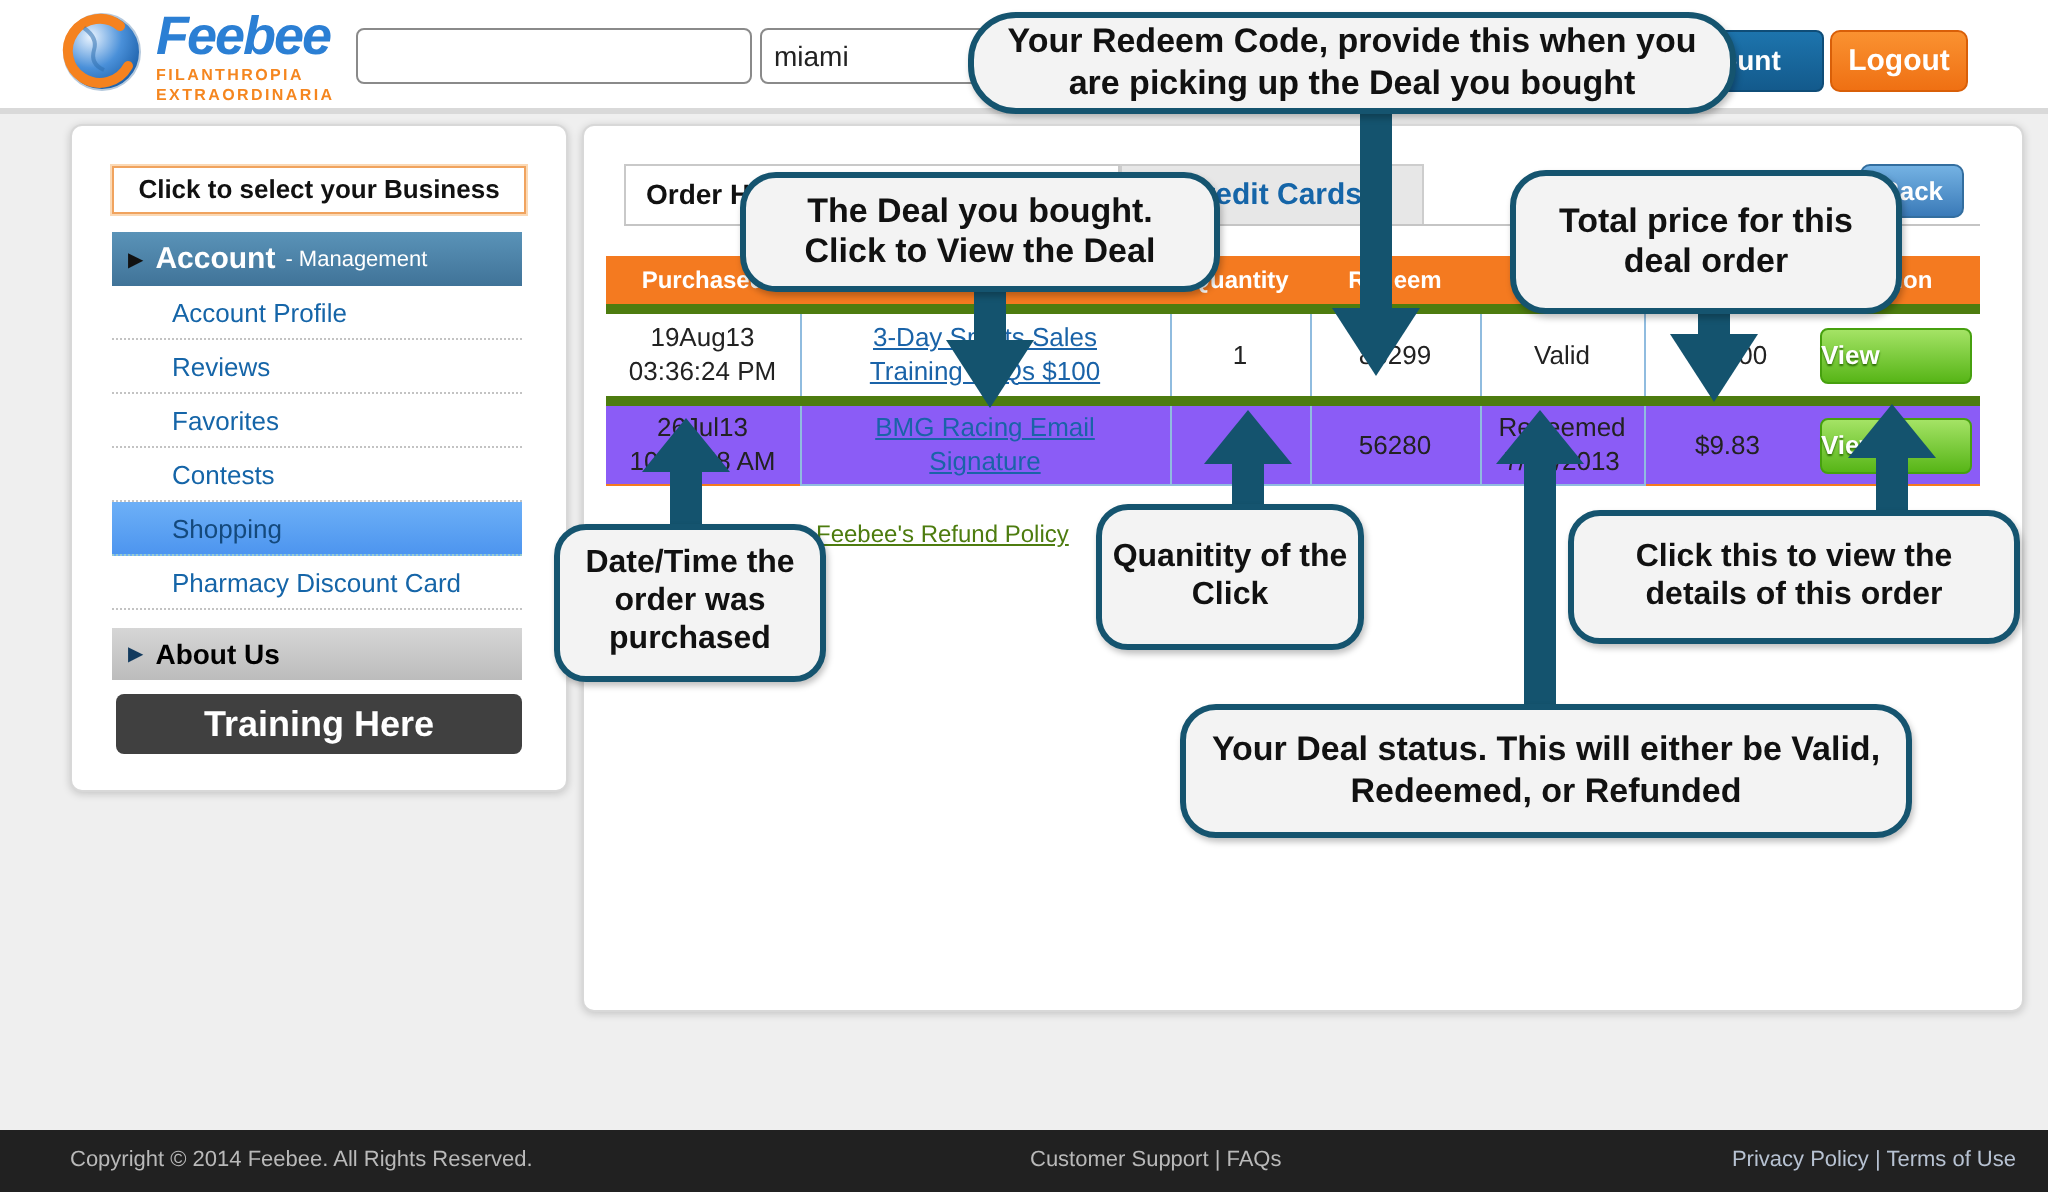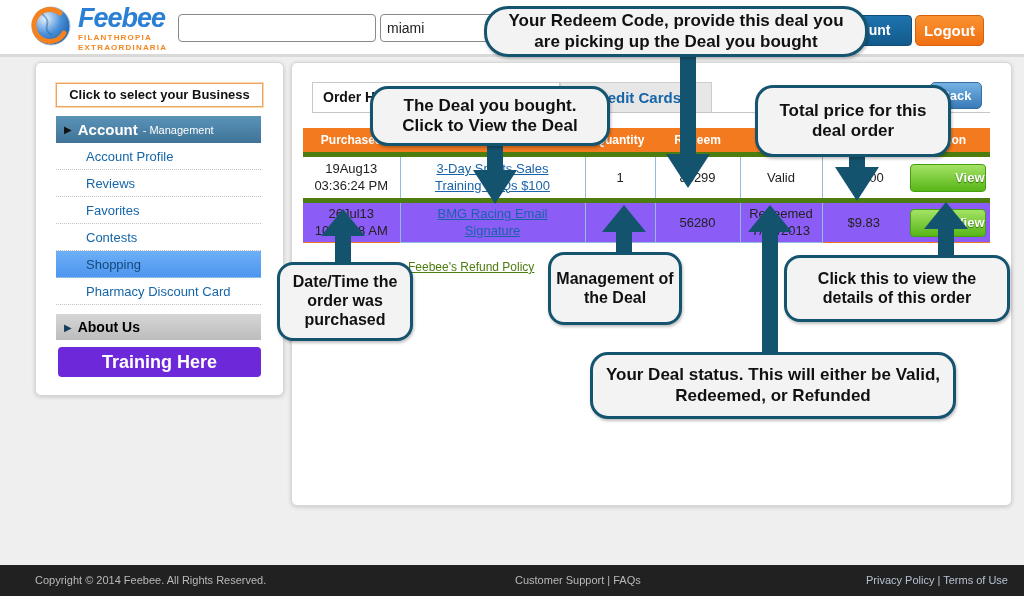--- a/index.html
+++ b/index.html
@@ -30,41 +30,41 @@
   .acct-hdr{position:absolute;left:20px;top:53px;width:205px;height:27px;background:linear-gradient(#5a93b8,#407398);color:#fff;display:flex;align-items:center;padding-left:8px;box-sizing:border-box;}
   .acct-hdr .tri{color:#111;font-size:10px;margin-right:6px;}
   .acct-hdr .t1{font-weight:bold;font-size:15px;}
   .acct-hdr .t2{font-size:11px;margin-left:5px;}
   .side-menu{position:absolute;left:20px;top:80px;width:205px;}
   .side-item{height:27px;line-height:27px;padding-left:30px;font-size:13px;color:#1565a8;border-bottom:1px dotted #c3c3c3;box-sizing:border-box;}
   .side-item.selected{background:linear-gradient(#6db0f7,#4d95ef);color:#14497c;border-bottom:1px dotted #9cc;}
   .about-hdr{position:absolute;left:20px;top:251px;width:205px;height:26px;background:linear-gradient(#d6d6d6,#bcbcbc);display:flex;align-items:center;padding-left:8px;box-sizing:border-box;}
   .about-hdr .tri{color:#123a5e;font-size:10px;margin-right:6px;}
   .about-hdr .t1{font-weight:bold;font-size:14px;color:#000;}
-  .training-btn{position:absolute;left:22px;top:284px;width:203px;height:30px;background:#6d28d9;border-radius:4px;color:#fff;font-weight:bold;font-size:18px;text-align:center;line-height:30px;}
+  .training-btn{position:absolute;left:22px;top:284px;width:203px;height:30px;background:#404040;border-radius:4px;color:#fff;font-weight:bold;font-size:18px;text-align:center;line-height:30px;}
 
   
   .main{position:absolute;left:291px;top:62px;width:719px;height:442px;background:#fff;border:1px solid #d8d8d8;border-radius:6px;box-shadow:0 1px 4px rgba(0,0,0,.18);}
   .tabstrip{position:absolute;left:312px;top:82px;width:678px;height:30px;border-bottom:1px solid #c5c5c5;z-index:1;}
   .tab1{position:absolute;left:0;top:0;width:248px;height:30px;background:#fff;border:1px solid #c9c9c9;border-bottom:none;box-sizing:border-box;font-size:14px;font-weight:bold;color:#111;line-height:29px;padding-left:10px;}
   .tab2{position:absolute;left:248px;top:0;width:152px;height:30px;background:#e7e7e7;border:1px solid #cdcdcd;border-bottom:none;box-sizing:border-box;font-size:15px;font-weight:bold;color:#1565a8;text-align:center;line-height:29px;}
   .btn-back{position:absolute;left:930px;top:82px;width:50px;height:25px;background:linear-gradient(#74b2e3,#3a7ab8);border:1px solid #336e9f;border-radius:5px;color:#fff;font-weight:bold;font-size:13px;text-align:center;line-height:25px;z-index:2;}
 
   
   table.orders{position:absolute;left:303px;top:128px;border-collapse:collapse;table-layout:fixed;z-index:1;}
   table.orders td,table.orders th{padding:0;overflow:hidden;}
   .orders thead th{background:#f47a20;color:#fff;font-size:12px;font-weight:bold;height:24px;text-align:center;}
   .orders tbody tr{border-top:5px solid #4d7c0f;border-bottom:1px solid #f47a20;}
   .orders tbody td{font-size:13px;color:#222;text-align:center;vertical-align:middle;}
   .r1{height:46px;background:#fff;}
   .r2{height:42px;background:#8b5cf6;}
   .bluecell{border:1px solid #90bcdf !important;background:inherit;}
   .orders a{color:#1a63a8;text-decoration:underline;}
   .two-line{line-height:1.25;}
-  .btn-view{display:inline-block;width:74px;height:26px;background:linear-gradient(#a4e365,#57b517);border:1px solid #46a00e;border-radius:4px;color:#fff;font-weight:bold;font-size:13px;text-align:right;line-height:26px;text-shadow:0 1px 1px #2d6e05;}
+  .btn-view{display:inline-block;width:74px;height:26px;background:linear-gradient(#a4e365,#57b517);border:1px solid #46a00e;border-radius:4px;color:#fff;font-weight:bold;font-size:13px;text-align:left;line-height:26px;text-shadow:0 1px 1px #2d6e05;}
   .refund-link{position:absolute;left:408px;top:260px;font-size:12px;color:#4d7c0f;text-decoration:underline;z-index:1;}
 
   
   .callout{position:absolute;background:#f3f3f3;border:3px solid #15546f;color:#111;font-weight:bold;display:flex;align-items:center;justify-content:center;text-align:center;box-sizing:border-box;z-index:6;box-shadow:1px 2px 3px rgba(0,0,0,.25);line-height:1.18;}
   .co-redeem{left:484px;top:6px;width:384px;height:51px;border-radius:24px;font-size:17px;padding:1px 8px;}
   .co-deal{left:370px;top:86px;width:240px;height:60px;border-radius:18px;font-size:17px;padding:1px 8px;}
   .co-price{left:755px;top:85px;width:196px;height:72px;border-radius:18px;font-size:17px;padding:1px 8px;}
   .co-date{left:277px;top:262px;width:136px;height:79px;border-radius:16px;font-size:16px;padding:1px 4px;}
   .co-qty{left:548px;top:252px;width:134px;height:73px;border-radius:16px;font-size:16px;padding:1px 4px;}
   .co-view{left:784px;top:255px;width:226px;height:67px;border-radius:16px;font-size:16px;padding:13px 6px;}
@@ -228,25 +228,25 @@
     <div class="head down a3h"></div>
   <div class="shaft a4s"></div>
     <div class="head up a4h"></div>
   <div class="shaft a5s"></div>
     <div class="head up a5h"></div>
   <div class="shaft a6s"></div>
     <div class="head up a6h"></div>
   <div class="shaft a7s"></div>
     <div class="head up a7h"></div>
 
-  <div class="callout co-redeem">Your Redeem Code, provide this deal you are picking up the Deal you bought</div>
+  <div class="callout co-redeem">Your Redeem Code, provide this when you are picking up the Deal you bought</div>
   <div class="callout co-deal">The Deal you bought. Click to View the Deal</div>
   <div class="callout co-price">Total price for this deal order</div>
   <div class="callout co-date">Date/Time the order was purchased</div>
-  <div class="callout co-qty">Management of the Deal</div>
+  <div class="callout co-qty">Quanitity of the Click</div>
   <div class="callout co-view">Click this to view the details of this order</div>
   <div class="callout co-status">Your Deal status. This will either be Valid, Redeemed, or Refunded</div>
 
   <div class="footer">
     <span class="f-left">Copyright © 2014 Feebee. All Rights Reserved.</span>
     <span class="f-center">Customer Support | FAQs</span>
     <span class="f-right">Privacy Policy | Terms of Use</span>
   </div>
 
 </div>

